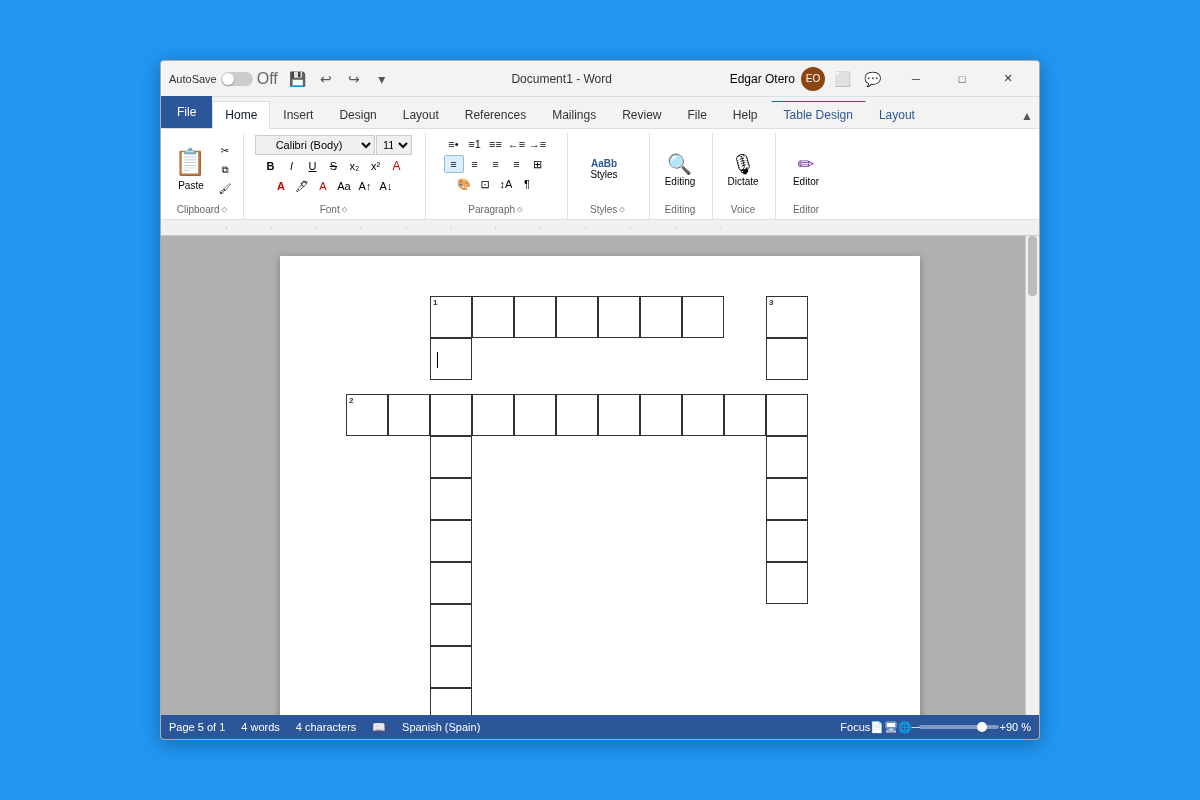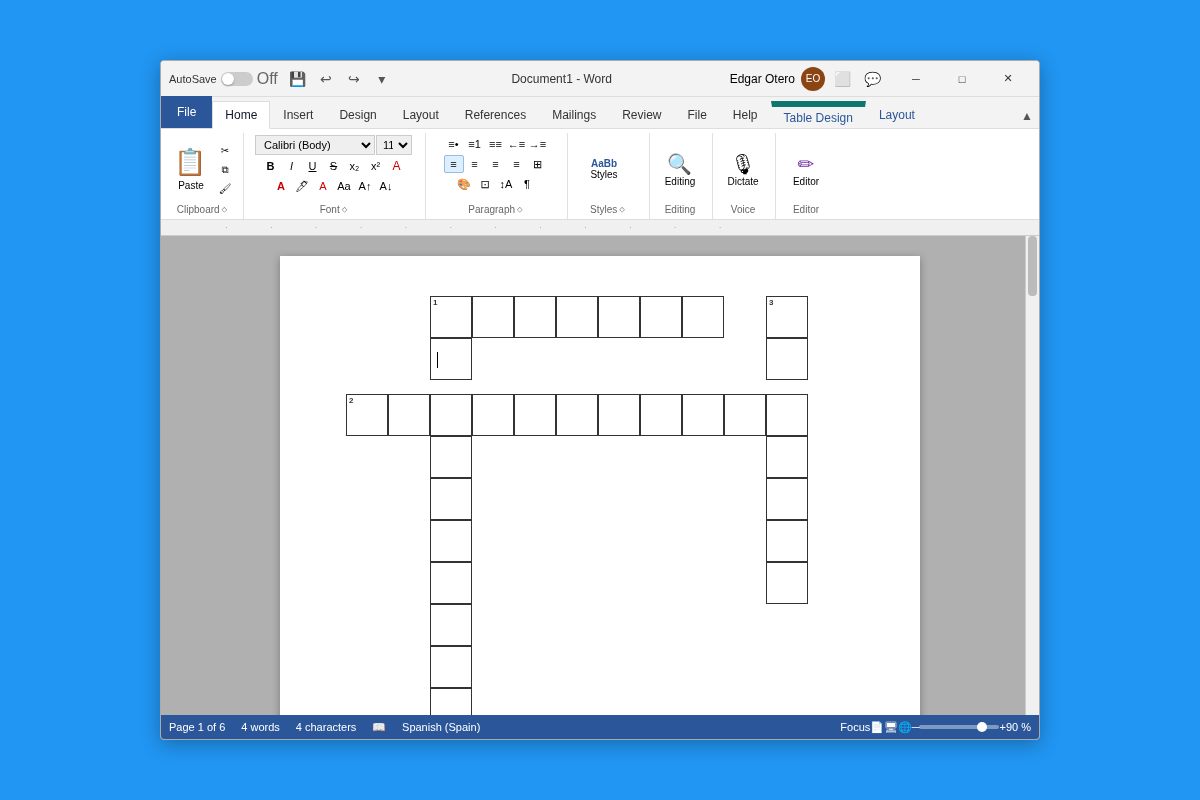--- a/index.html
+++ b/index.html
@@ -227,20 +227,21 @@
       height: 18px;
       min-width: 20px;
     }
     .font-selector {
       width: 120px;
       height: 20px;
       font-size: 11px;
       border: 1px solid #ccc;
       padding: 0 4px;
       cursor: pointer;
+      text-align: center;
     }
     .size-selector {
       width: 36px;
       height: 20px;
       font-size: 11px;
       border: 1px solid #ccc;
       padding: 0 2px;
       text-align: center;
     }
     .format-row {
@@ -416,21 +417,21 @@
       <div class="ribbon-tab file-tab">File</div>
       <div class="ribbon-tab active">Home</div>
       <div class="ribbon-tab">Insert</div>
       <div class="ribbon-tab">Design</div>
       <div class="ribbon-tab">Layout</div>
       <div class="ribbon-tab">References</div>
       <div class="ribbon-tab">Mailings</div>
       <div class="ribbon-tab">Review</div>
       <div class="ribbon-tab">File</div>
       <div class="ribbon-tab">Help</div>
-      <div class="ribbon-tab contextual" style="color:#2B579A; border-top: 6px solid #0f766e;">Table Design</div>
+      <div class="ribbon-tab contextual" style="color:#2B579A; border-top: 1px solid #0f766e;">Table Design</div>
       <div class="ribbon-tab contextual" style="color:#2B579A;">Layout</div>
       <div style="margin-left:auto; display:flex; align-items:center;">
         <div class="tb-icon" style="font-size:12px;">▲</div>
       </div>
     </div>
 
     <div class="ribbon-content">
 
       <div class="ribbon-group">
         <div class="ribbon-group-content">
@@ -630,21 +631,21 @@
 
         <div class="cell" style="left:110px; top:350px;"></div>
 
         <div class="cell" style="left:110px; top:392px;"></div>
 
       </div>
     </div>
   </div>
 
   <div class="status-bar">
-    <span>Page 1 of 6</span>
+    <span>Page 5 of 1</span>
     <span>4 words</span>
     <span>4 characters</span>
     <span style="cursor:pointer;">📖</span>
     <span style="cursor:pointer;">Spanish (Spain)</span>
     <div class="status-right">
       <span style="cursor:pointer;">Focus</span>
       <span style="cursor:pointer;">📄</span>
       <span style="cursor:pointer;">🖥</span>
       <span style="cursor:pointer;">🌐</span>
       <span style="cursor:pointer;">─</span>

